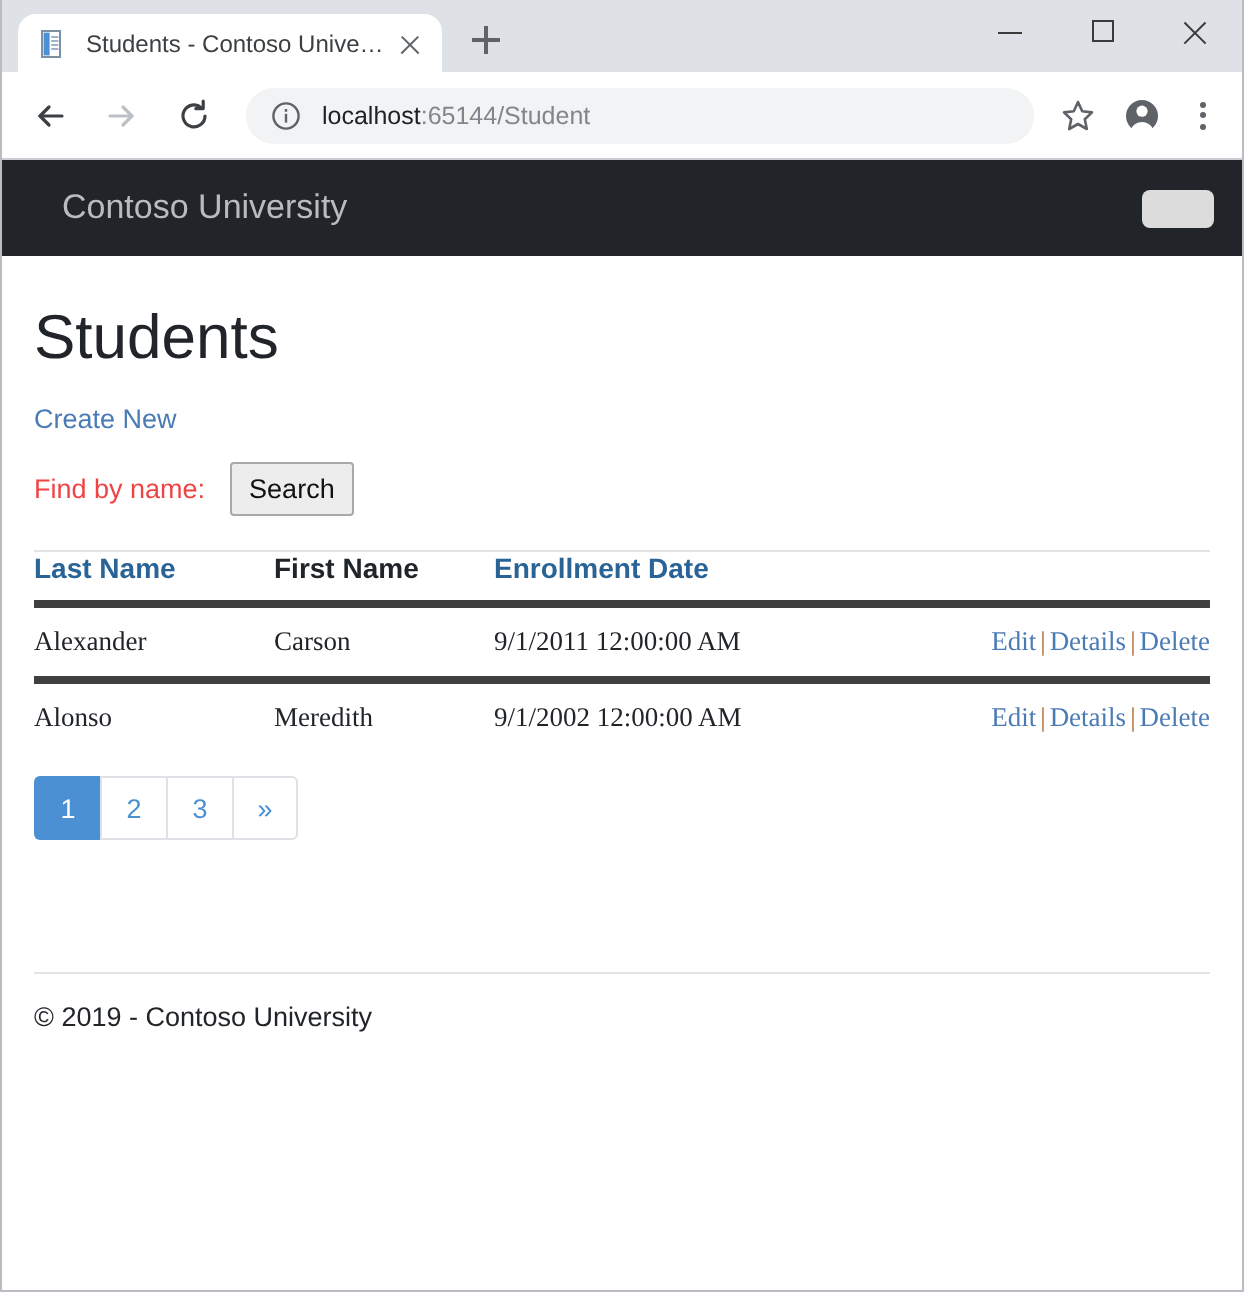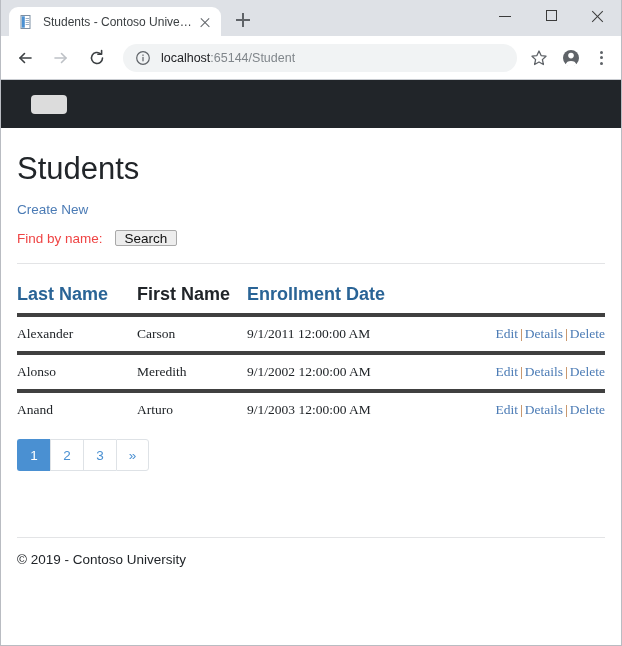--- a/index.html
+++ b/index.html
@@ -290,42 +290,42 @@
   }
   .caret {
     position: absolute;
     width: 1px;
     height: 14px;
     background: #111;
     top: 4px;
   }
   .search-btn {
     margin-left: 8px;
-    height: 16px;
+    height: 27px;
     padding: 0 9px;
     font-size: 13.5px;
     font-family: "Liberation Sans", sans-serif;
     background: #ededed;
     border: 1px solid #a9a9a9;
     color: #111;
     border-radius: 2px;
   }
 
   table.students {
     width: 100%;
     border-collapse: collapse;
     margin-top: 17px;
     font-size: 13.5px;
   }
   table.students th {
     text-align: left;
-    padding: 20px 0 8px 0;
+    padding: 0 0 8px 0;
     border-bottom: 1px solid #e3e4e6;
     border-top: 1px solid #e3e4e6;
-    font-size: 18px;
+    font-size: 14px;
     font-weight: bold;
   }
   table.students thead tr th { border-top: none; }
   table.students thead {
     border-top: 1px solid #e3e4e6;
   }
   table.students th a {
     color: #2a6496;
     text-decoration: none;
   }
@@ -477,20 +477,21 @@
     <div class="dots">
       <span></span>
         <span></span>
         <span></span>
     </div>
   </div>
 
   <div class="viewport">
 
     <div class="navbar">
+      <span class="navbar-brand">Contoso University</span>
       <span class="navbar-toggler"></span>
     </div>
 
     <div class="container">
 
       <h1 class="page-title">Students</h1>
 
       <a class="create-new" href="#">Create New</a>
 
       <div class="search-form">
@@ -519,26 +520,20 @@
             <td>Carson</td>
             <td>9/1/2011 12:00:00 AM</td>
             <td class="actions"><a href="#">Edit</a><span class="sep">|</span><a href="#">Details</a><span class="sep">|</span><a href="#">Delete</a></td>
           </tr>
           <tr>
             <td>Alonso</td>
             <td>Meredith</td>
             <td>9/1/2002 12:00:00 AM</td>
             <td class="actions"><a href="#">Edit</a><span class="sep">|</span><a href="#">Details</a><span class="sep">|</span><a href="#">Delete</a></td>
           </tr>
-          <tr>
-            <td>Anand</td>
-            <td>Arturo</td>
-            <td>9/1/2003 12:00:00 AM</td>
-            <td class="actions"><a href="#">Edit</a><span class="sep">|</span><a href="#">Details</a><span class="sep">|</span><a href="#">Delete</a></td>
-          </tr>
         </tbody>
       </table>
 
 
       <div class="pagination">
         <div class="page-item active">1</div>
         <div class="page-item">2</div>
         <div class="page-item">3</div>
         <div class="page-item">»</div>
       </div>

